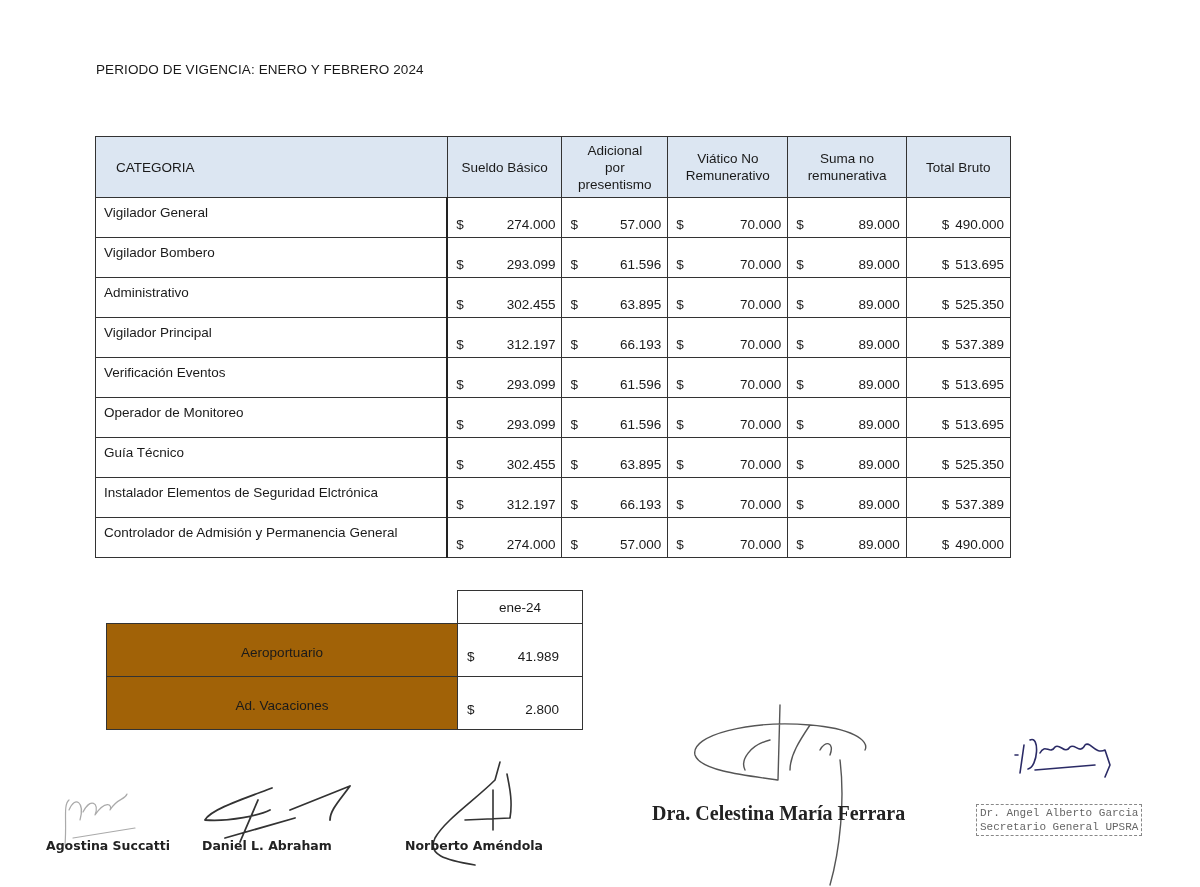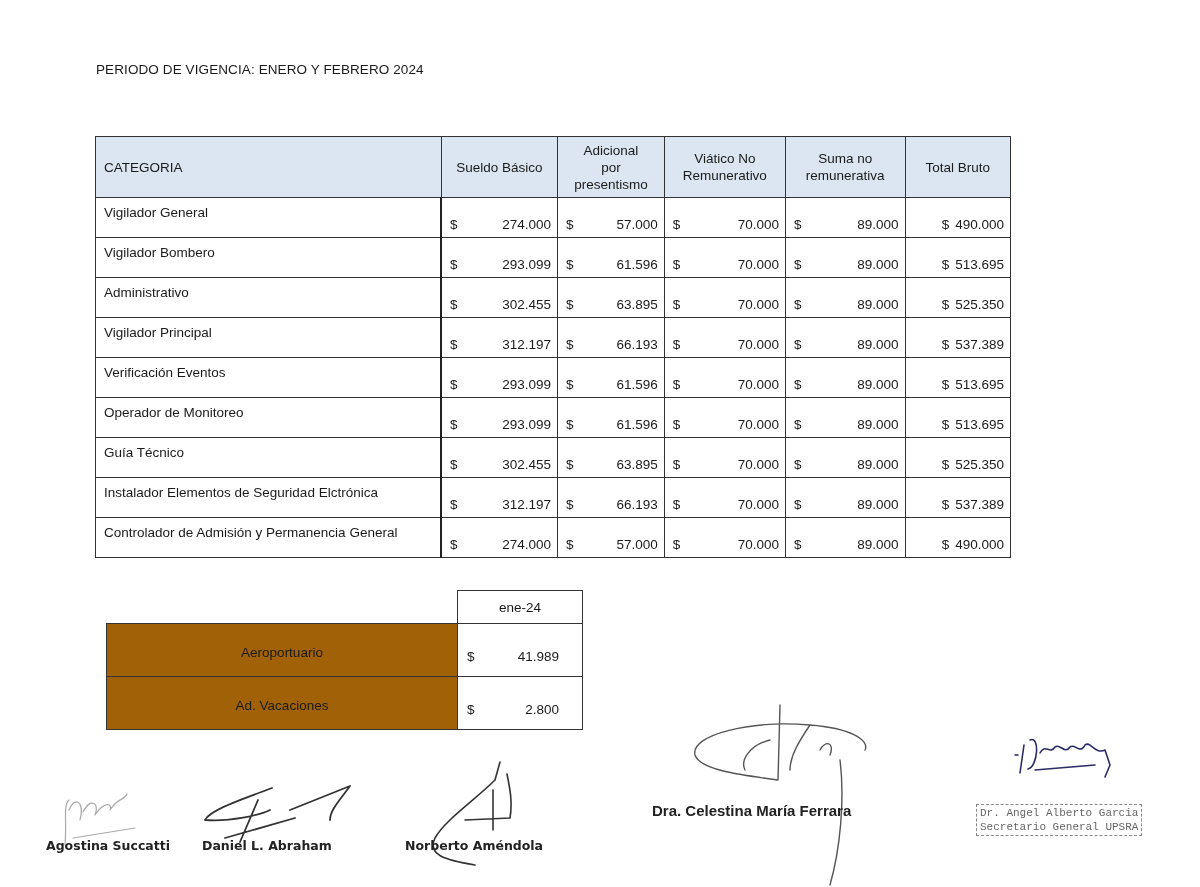--- a/index.html
+++ b/index.html
@@ -4,36 +4,36 @@
 <style>
   html, body { margin:0; padding:0; background:#ffffff; }
   body { width:1200px; height:887px; position:relative; overflow:hidden;
          font-family:"Liberation Sans", sans-serif; color:#1a1a1a; }
   .period { position:absolute; left:96px; top:62px; font-size:13.5px; letter-spacing:0.1px; }
 
   table { border-collapse:collapse; position:absolute; }
   .main { left:95px; top:136px; width:916px; font-size:13.5px; }
   .main th, .main td { border:1.5px solid #333; }
   .main thead th { background:#dce6f2; font-weight:normal; text-align:center; height:60px; line-height:17px; padding:0 6px; }
-  .main thead th.cat { text-align:left; padding-left:8px; }
+  .main thead th.cat { text-align:left; padding-left:20px; }
   .main tbody td { height:32px; padding:0; }
   .main tbody td.cat { padding-left:8px; vertical-align:top; padding-top:7px; white-space:nowrap; border-right:2px solid #222; }
   .money { display:flex; justify-content:space-between; align-items:flex-end; padding:10px 6px 2px 8px; height:20px; }
   .money.total { justify-content:flex-end; gap:6px; }
   .c1 { width:348px; } .c2 { width:122px;margin-left:7px; } .c3 { width:102px; } .c4 { width:118px; } .c5 { width:118px; } .c6 { width:104px;margin-left:44px; }
 
   .extra { left:106px; top:590px; font-size:13.5px; }
   .extra td { border:1.5px solid #333; }
   .extra .blank { border:none; background:transparent; }
   .extra .hdr { text-align:center; height:30px; width:122px; }
   .extra .lbl { background:#a16207; text-align:center; width:348px; height:30px; vertical-align:top; padding-top:21px; }
   .extra .money { padding:10px 22px 2px 8px; }
 
   .sig { position:absolute; font-family:"DejaVu Sans", sans-serif; font-weight:bold; font-size:12.5px; color:#222; }
-  .sig-big { font-family:Liberation Sans, sans-serif; font-size:15px; }
+  .sig-big { font-family:Liberation Serif, serif; font-size:20px; }
   .stamp { position:absolute; left:976px; top:804px; font-family:"Liberation Mono", monospace; font-size:11px; color:#666;
            border:1px dashed #888; padding:1px 3px; line-height:14px; }
   svg.scribble { position:absolute; overflow:visible; }
   svg.scribble path { fill:none; stroke-linecap:round; stroke-linejoin:round; }
 </style>
 </head>
 <body>
 
 <div class="period">PERIODO DE VIGENCIA: ENERO Y FEBRERO 2024</div>
 

